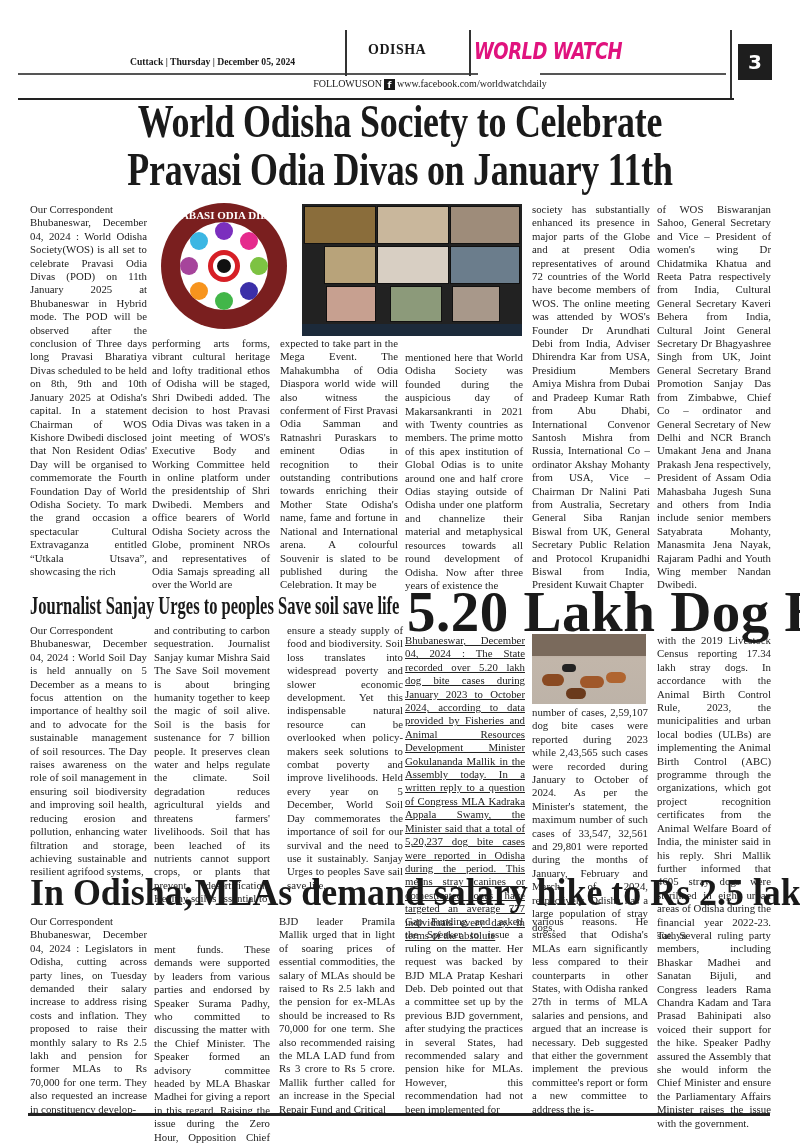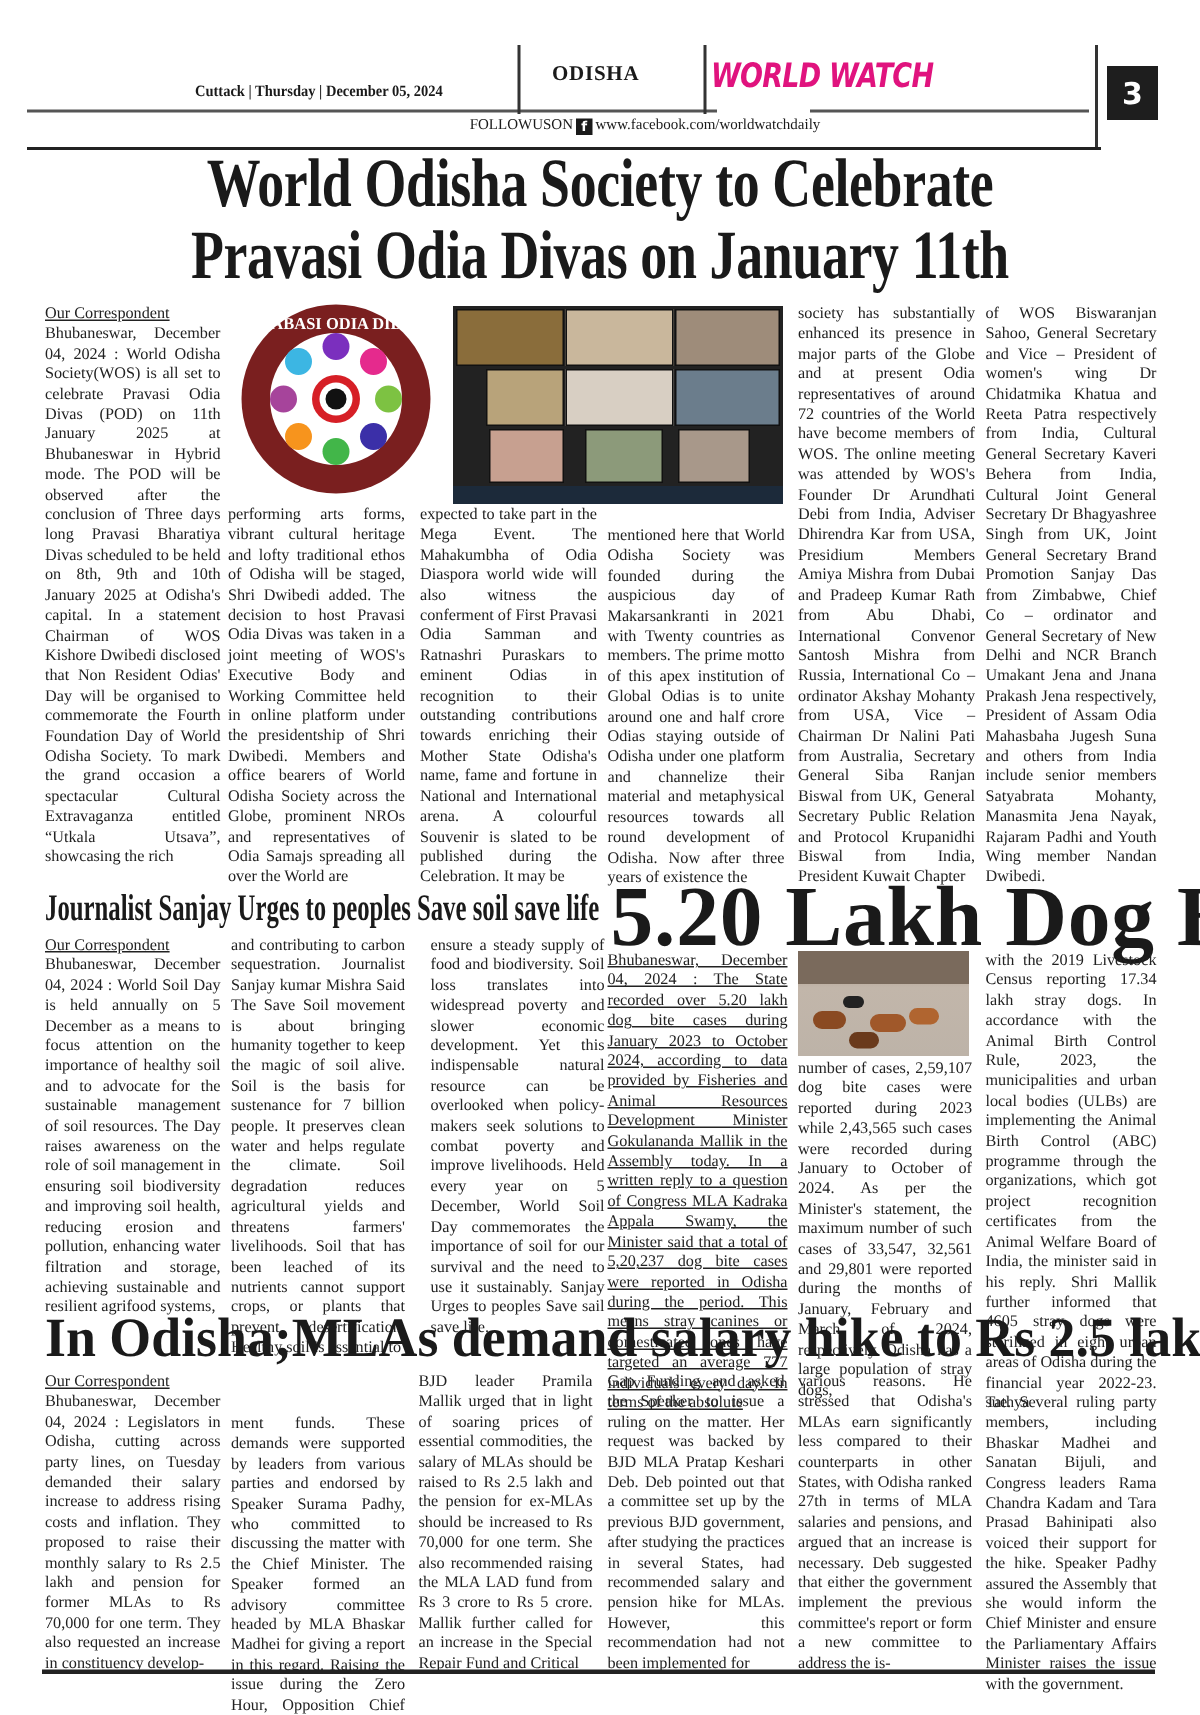--- a/index.html
+++ b/index.html
@@ -23,21 +23,21 @@
 
   
   .hl { position: absolute; font-family: "Liberation Serif", serif; font-weight: bold; color: #1a1a1a; white-space: nowrap; }
   .hl-main { left: 0; width: 800px; top: 98px; text-align: center; font-size: 46px; line-height: 48px; transform: scaleX(0.78); transform-origin: center top; letter-spacing: -0.3px; }
   .hl-soil { left: 30px; top: 592px; font-size: 25px; transform: scaleX(0.66); transform-origin: left top; }
   .hl-dog { left: 407px; top: 589px; font-size: 57px; line-height: 46px; letter-spacing: 0.5px; }
   .hl-mla { left: 30px; top: 873px; font-size: 37px; line-height: 40px; transform: scaleX(0.97); transform-origin: left top; }
 
   
   .col { position: absolute; font-size: 10.8px; line-height: 13.4px; text-align: justify; font-family: "Liberation Serif", serif; color: #222; }
-  .byline { text-decoration: underline; display: block; }
+  .byline { display: block; }
   .col p { text-align: justify; }
 
   
   .img-logo { position: absolute; left: 152px; top: 201px; width: 145px; height: 130px; }
   .img-zoom { position: absolute; left: 302px; top: 204px; width: 220px; height: 132px; background: #222; overflow: hidden; }
   .tile { position: absolute; background: #6b5a48; border: 1px solid #111; }
   .img-dogs { position: absolute; left: 532px; top: 634px; width: 114px; height: 70px; overflow: hidden; background: linear-gradient(180deg, #a58b7a 0%, #c2b6aa 35%, #bdb3a8 100%); }
 
   .bottom-rule { position: absolute; left: 28px; top: 1113px; width: 742px; height: 2.5px; background: #222; }
 </style>

